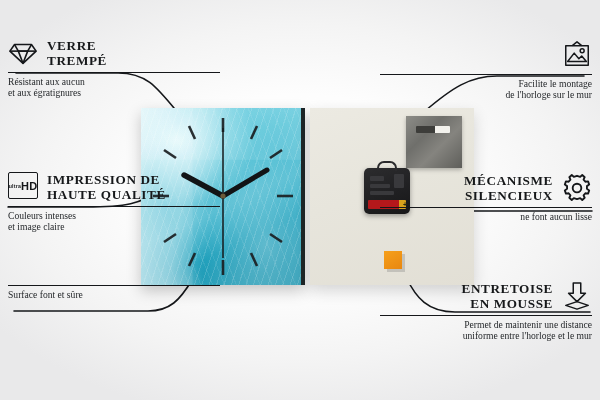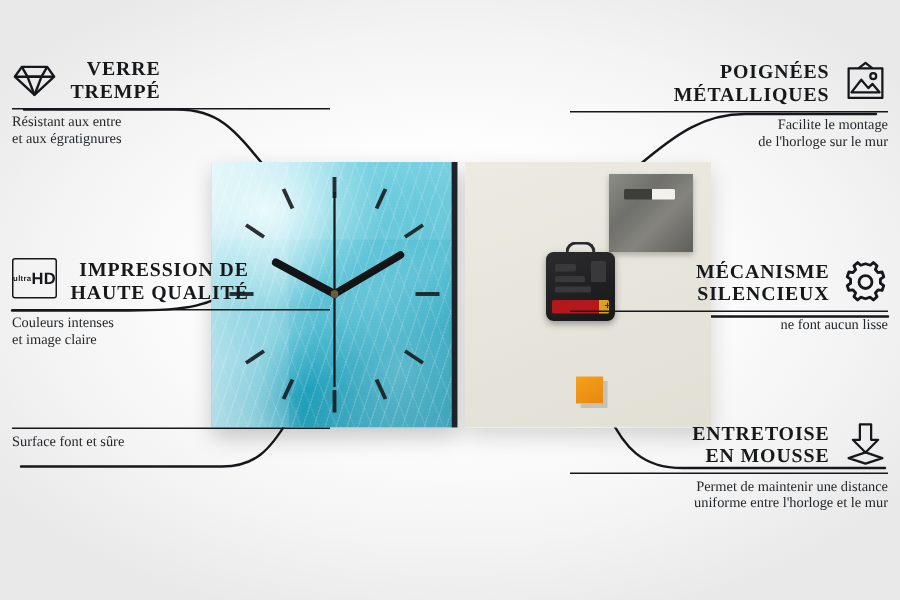--- a/index.html
+++ b/index.html
@@ -100,21 +100,21 @@
   }
 
   
   #dial { position: absolute; left: 141px; top: 108px; width: 164px; height: 177px; pointer-events: none; }
 
   
   .feature { position: absolute; width: 212px; }
   .feature.left  { left: 8px;  text-align: left;  }
   .feature.right { right: 8px; text-align: right; }
 
-  .feat-head { display: flex; align-items: center; gap: 9px; text-align: right; }
+  .feat-head { display: flex; align-items: center; gap: 9px; }
   .feature.right .feat-head { flex-direction: row-reverse; }
 
   .feat-title {
     font-family: "Liberation Serif", serif;
     font-weight: 700;
     font-size: 13.2px;
     letter-spacing: .6px;
     line-height: 15px;
     color: #16181a;
     text-transform: uppercase;
@@ -214,21 +214,21 @@
             <path d="M11 13 H21"></path>
           </g>
         </svg>
       </span>
       <div>
         <div class="feat-title">VERRE</div>
         <div class="feat-title">TREMPÉ</div>
       </div>
     </div>
     <div class="feat-rule"></div>
-    <div class="feat-sub">Résistant aux entre</div>
+    <div class="feat-sub">Résistant aux aucun</div>
     <div class="feat-sub">et aux égratignures</div>
   </div>
 
   <div class="feature left" style="top:172px;">
     <div class="feat-head">
       <span class="feat-icon">
         <span class="hd-box">
           <span class="u">ultra</span>
           <span class="h">HD</span>
         </span>
@@ -253,24 +253,20 @@
       <span class="feat-icon">
         <svg viewBox="0 0 32 30">
           <g fill="none" stroke="currentColor" stroke-width="1.6" stroke-linejoin="round">
             <path d="M11 5 L16 1 L21 5"></path>
             <rect x="4" y="5" width="24" height="21"></rect>
             <path d="M6 22 L13 13 L18 19 L21 16 L26 22 Z"></path>
             <circle cx="21.5" cy="10.5" r="2.1"></circle>
           </g>
         </svg>
       </span>
-      <div>
-        <div class="feat-title">POIGNÉES</div>
-        <div class="feat-title">MÉTALLIQUES</div>
-      </div>
     </div>
     <div class="feat-rule"></div>
     <div class="feat-sub">Facilite le montage</div>
     <div class="feat-sub">de l'horloge sur le mur</div>
   </div>
 
   <div class="feature right" style="top:173px;">
     <div class="feat-head">
       <span class="feat-icon">
         <svg viewBox="0 0 32 30">

